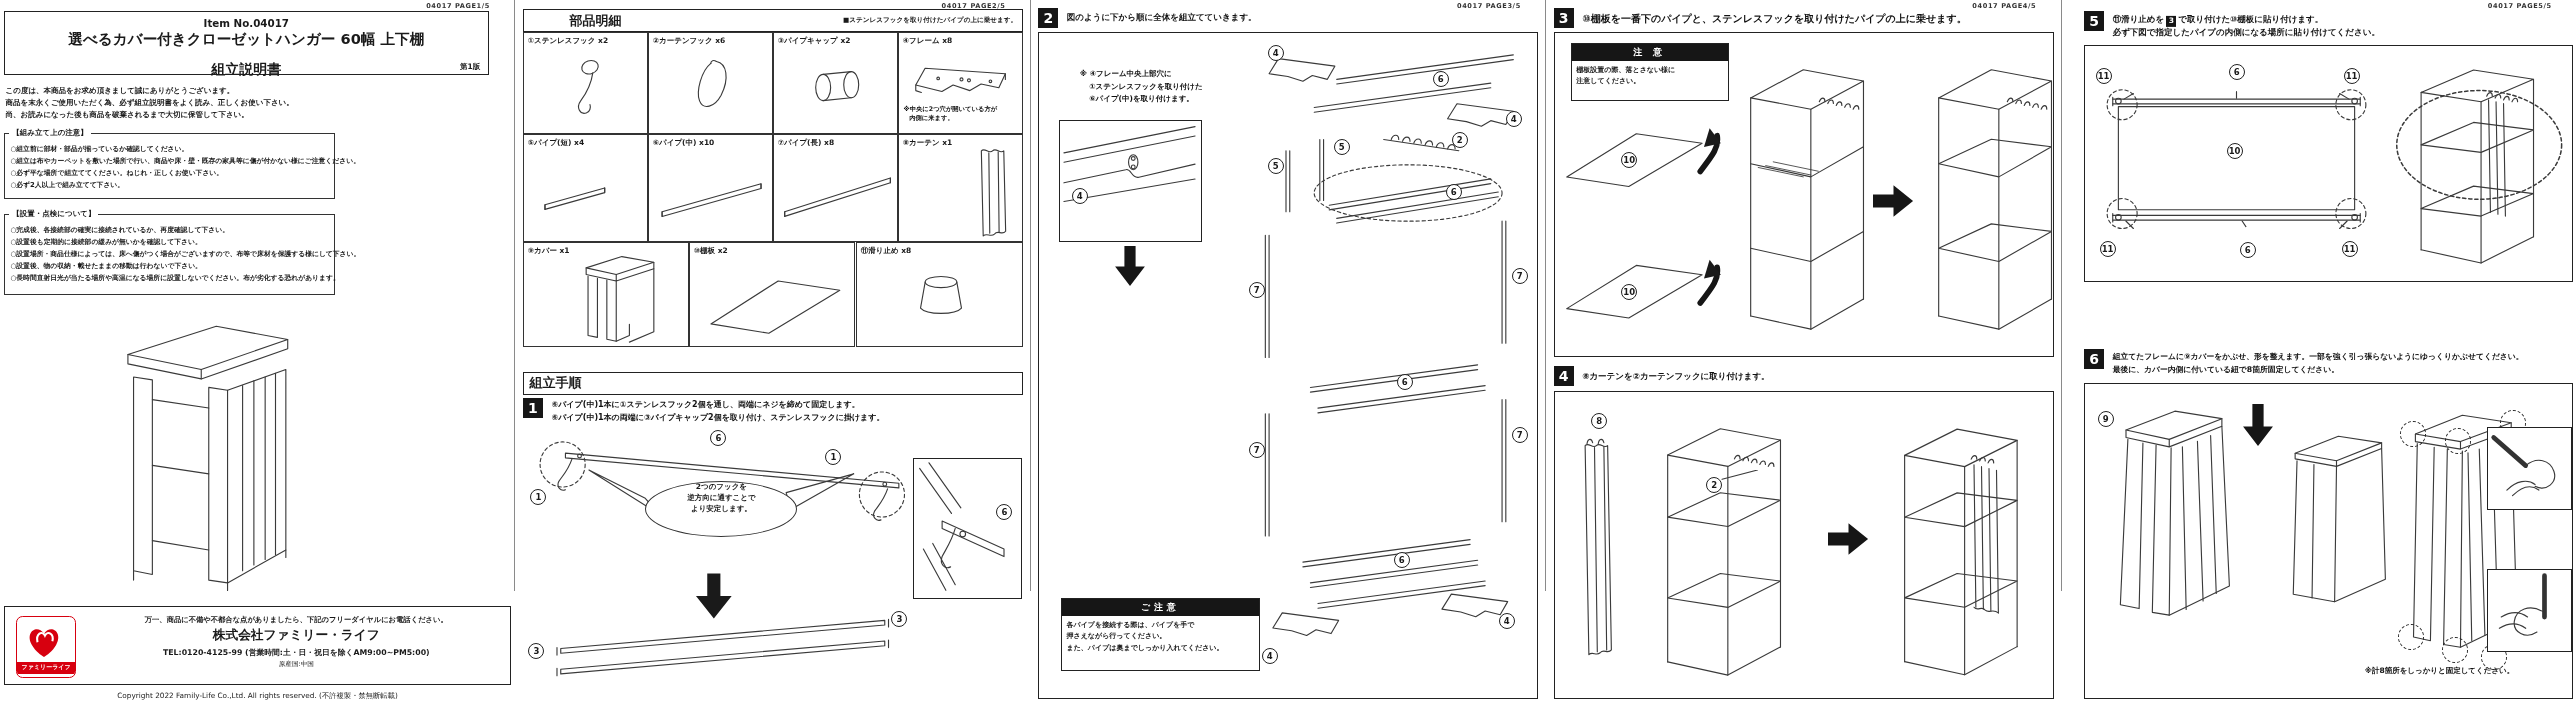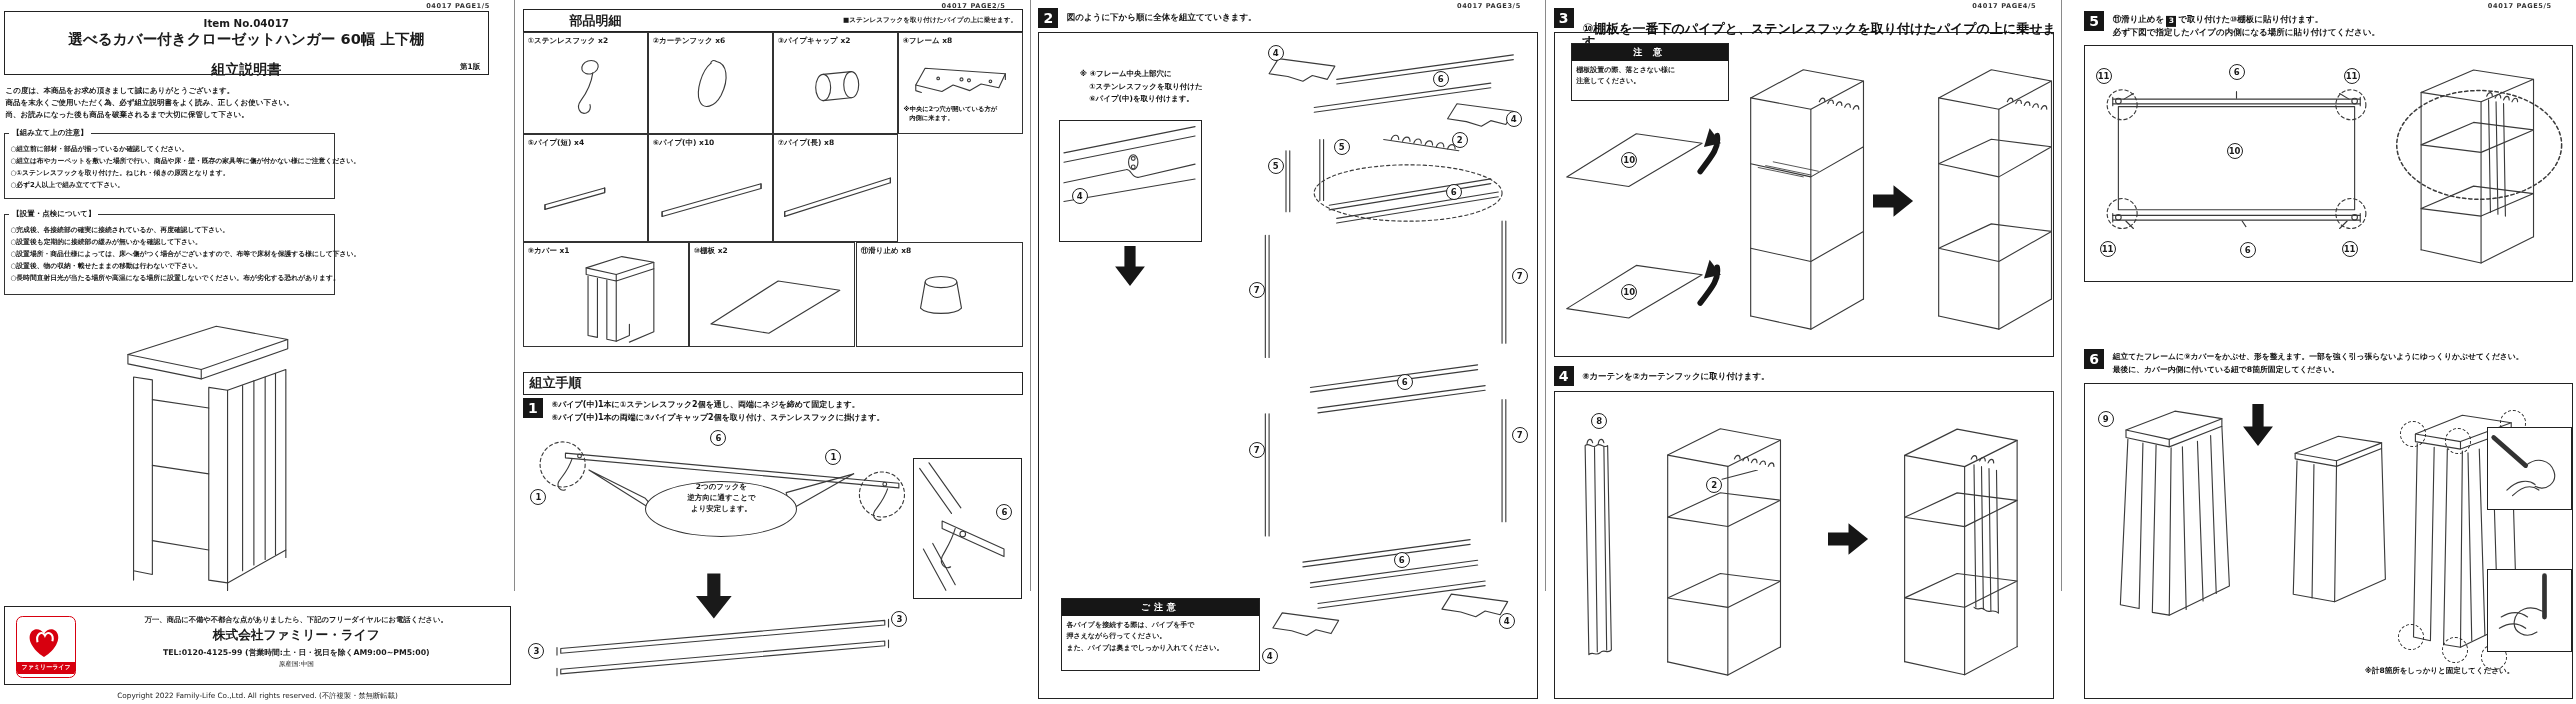--- a/index.html
+++ b/index.html
@@ -49,21 +49,21 @@
     <div style="position:absolute;left:5.6px;top:85px;">
       <div class="b" style="font-size:7.5px;line-height:12.2px;white-space:nowrap;">この度は、本商品をお求め頂きまして誠にありがとうございます。</div>
       <div class="b" style="font-size:7.5px;line-height:12.2px;white-space:nowrap;">商品を末永くご使用いただく為、必ず組立説明書をよく読み、正しくお使い下さい。</div>
       <div class="b" style="font-size:7.5px;line-height:12.2px;white-space:nowrap;">尚、お読みになった後も商品を破棄されるまで大切に保管して下さい。</div>
     </div>
 
     <div class="notebox" style="left:3.8px;top:133px;width:331px;height:66px;">
       <div class="legend">【組み立て上の注意】</div>
       <div class="nline">○組立前に部材・部品が揃っているか確認してください。</div>
       <div class="nline">○組立は布やカーペットを敷いた場所で行い、商品や床・壁・既存の家具等に傷が付かない様にご注意ください。</div>
-      <div class="nline">○①ステンレスフックを取り付けた。ねじれ・傾きの原因となります。</div>
+      <div class="nline">○必ず平な場所で組立ててください。ねじれ・正しくお使い下さい。</div>
       <div class="nline">○必ず2人以上で組み立てて下さい。</div>
     </div>
 
     <div class="notebox" style="left:3.8px;top:214px;width:331px;height:81px;">
       <div class="legend">【設置・点検について】</div>
       <div class="nline">○完成後、各接続部の確実に接続されているか、再度確認して下さい。</div>
       <div class="nline">○設置後も定期的に接続部の緩みが無いかを確認して下さい。</div>
       <div class="nline">○設置場所・商品仕様によっては、床へ傷がつく場合がございますので、布等で床材を保護する様にして下さい。</div>
       <div class="nline">○設置後、物の収納・載せたままの移動は行わないで下さい。</div>
       <div class="nline">○長時間直射日光が当たる場所や高温になる場所に設置しないでください。布が劣化する恐れがあります。</div>
@@ -162,20 +162,27 @@
         <svg class="la" style="position:absolute;left:7.5px;top:32px;" width="113" height="56" viewBox="0 0 120 60">
           <path d="M6 48 L112 18 L112 23 L6 53 Z"></path>
             <path d="M6 48 L6 53 M112 18 L112 23"></path>
         </svg>
       </div>
       <div class="cell" style="left:250px;top:102px;width:125px;height:108px;">
         <div class="plabel">⑦パイプ(長) x8</div>
         <svg class="la" style="position:absolute;left:5.6px;top:28px;" width="116" height="60" viewBox="0 0 124 64">
           <path d="M5 52 L118 16 L118 21 L5 57 Z"></path>
             <path d="M5 52 L5 57 M118 16 L118 21"></path>
+        </svg>
+      </div>
+      <div class="cell" style="left:375px;top:102px;width:125px;height:108px;">
+        <div class="plabel">⑧カーテン x1</div>
+        <svg class="la" style="position:absolute;left:73px;top:7.5px;" width="43" height="98" viewBox="0 0 46 104">
+          <path d="M10 8 C14 4 18 12 22 8 C26 4 30 12 34 8 L36 94 C32 99 28 92 24 97 C20 101 16 95 12 99 Z"></path>
+          <path d="M18 10 L19 96 M28 9 L29 95"></path>
         </svg>
       </div>
 
       <div class="cell" style="left:0;top:210px;width:166px;height:105px;">
         <div class="plabel">⑨カバー x1</div>
         <svg class="la" style="position:absolute;left:49px;top:5.6px;" width="94" height="96" viewBox="0 0 100 102">
           <path d="M14 20 L52 8 L86 14 L46 27 Z"></path>
           <path d="M14 20 L14 27 L46 34 L46 27 M46 34 L86 21 L86 14"></path>
           <path d="M16 29 L16 92 L26 94 L26 31"></path>
           <path d="M36 33 L36 96 L46 98 L46 34"></path>
@@ -341,21 +348,21 @@
         <div>押さえながら行ってください。</div>
         <div>また、パイプは奥までしっかり入れてください。</div>
       </div>
     </div>
   </div>
 
   <div class="page">
     <div class="phead">04017 PAGE4/5</div>
 
     <div class="stepnum" style="left:7.5px;top:7.5px;">3</div>
-    <div class="steptext" style="left:36px;top:23px;font-size:13px;">⑩棚板を一番下のパイプと、ステンレスフックを取り付けたパイプの上に乗せます。</div>
+    <div class="steptext" style="left:36px;top:13px;font-size:10px;">⑩棚板を一番下のパイプと、ステンレスフックを取り付けたパイプの上に乗せます。</div>
     <div class="encl" style="left:7.5px;top:32px;width:500px;height:325px;border-width:1.5px;"></div>
 
     <div class="cbox" style="left:24.4px;top:43px;width:158px;height:58px;">
       <div class="cttl">注 意</div>
       <div class="cbody">
         <div>棚板設置の際、落とさない様に</div>
         <div>注意してください。</div>
       </div>
     </div>
 

